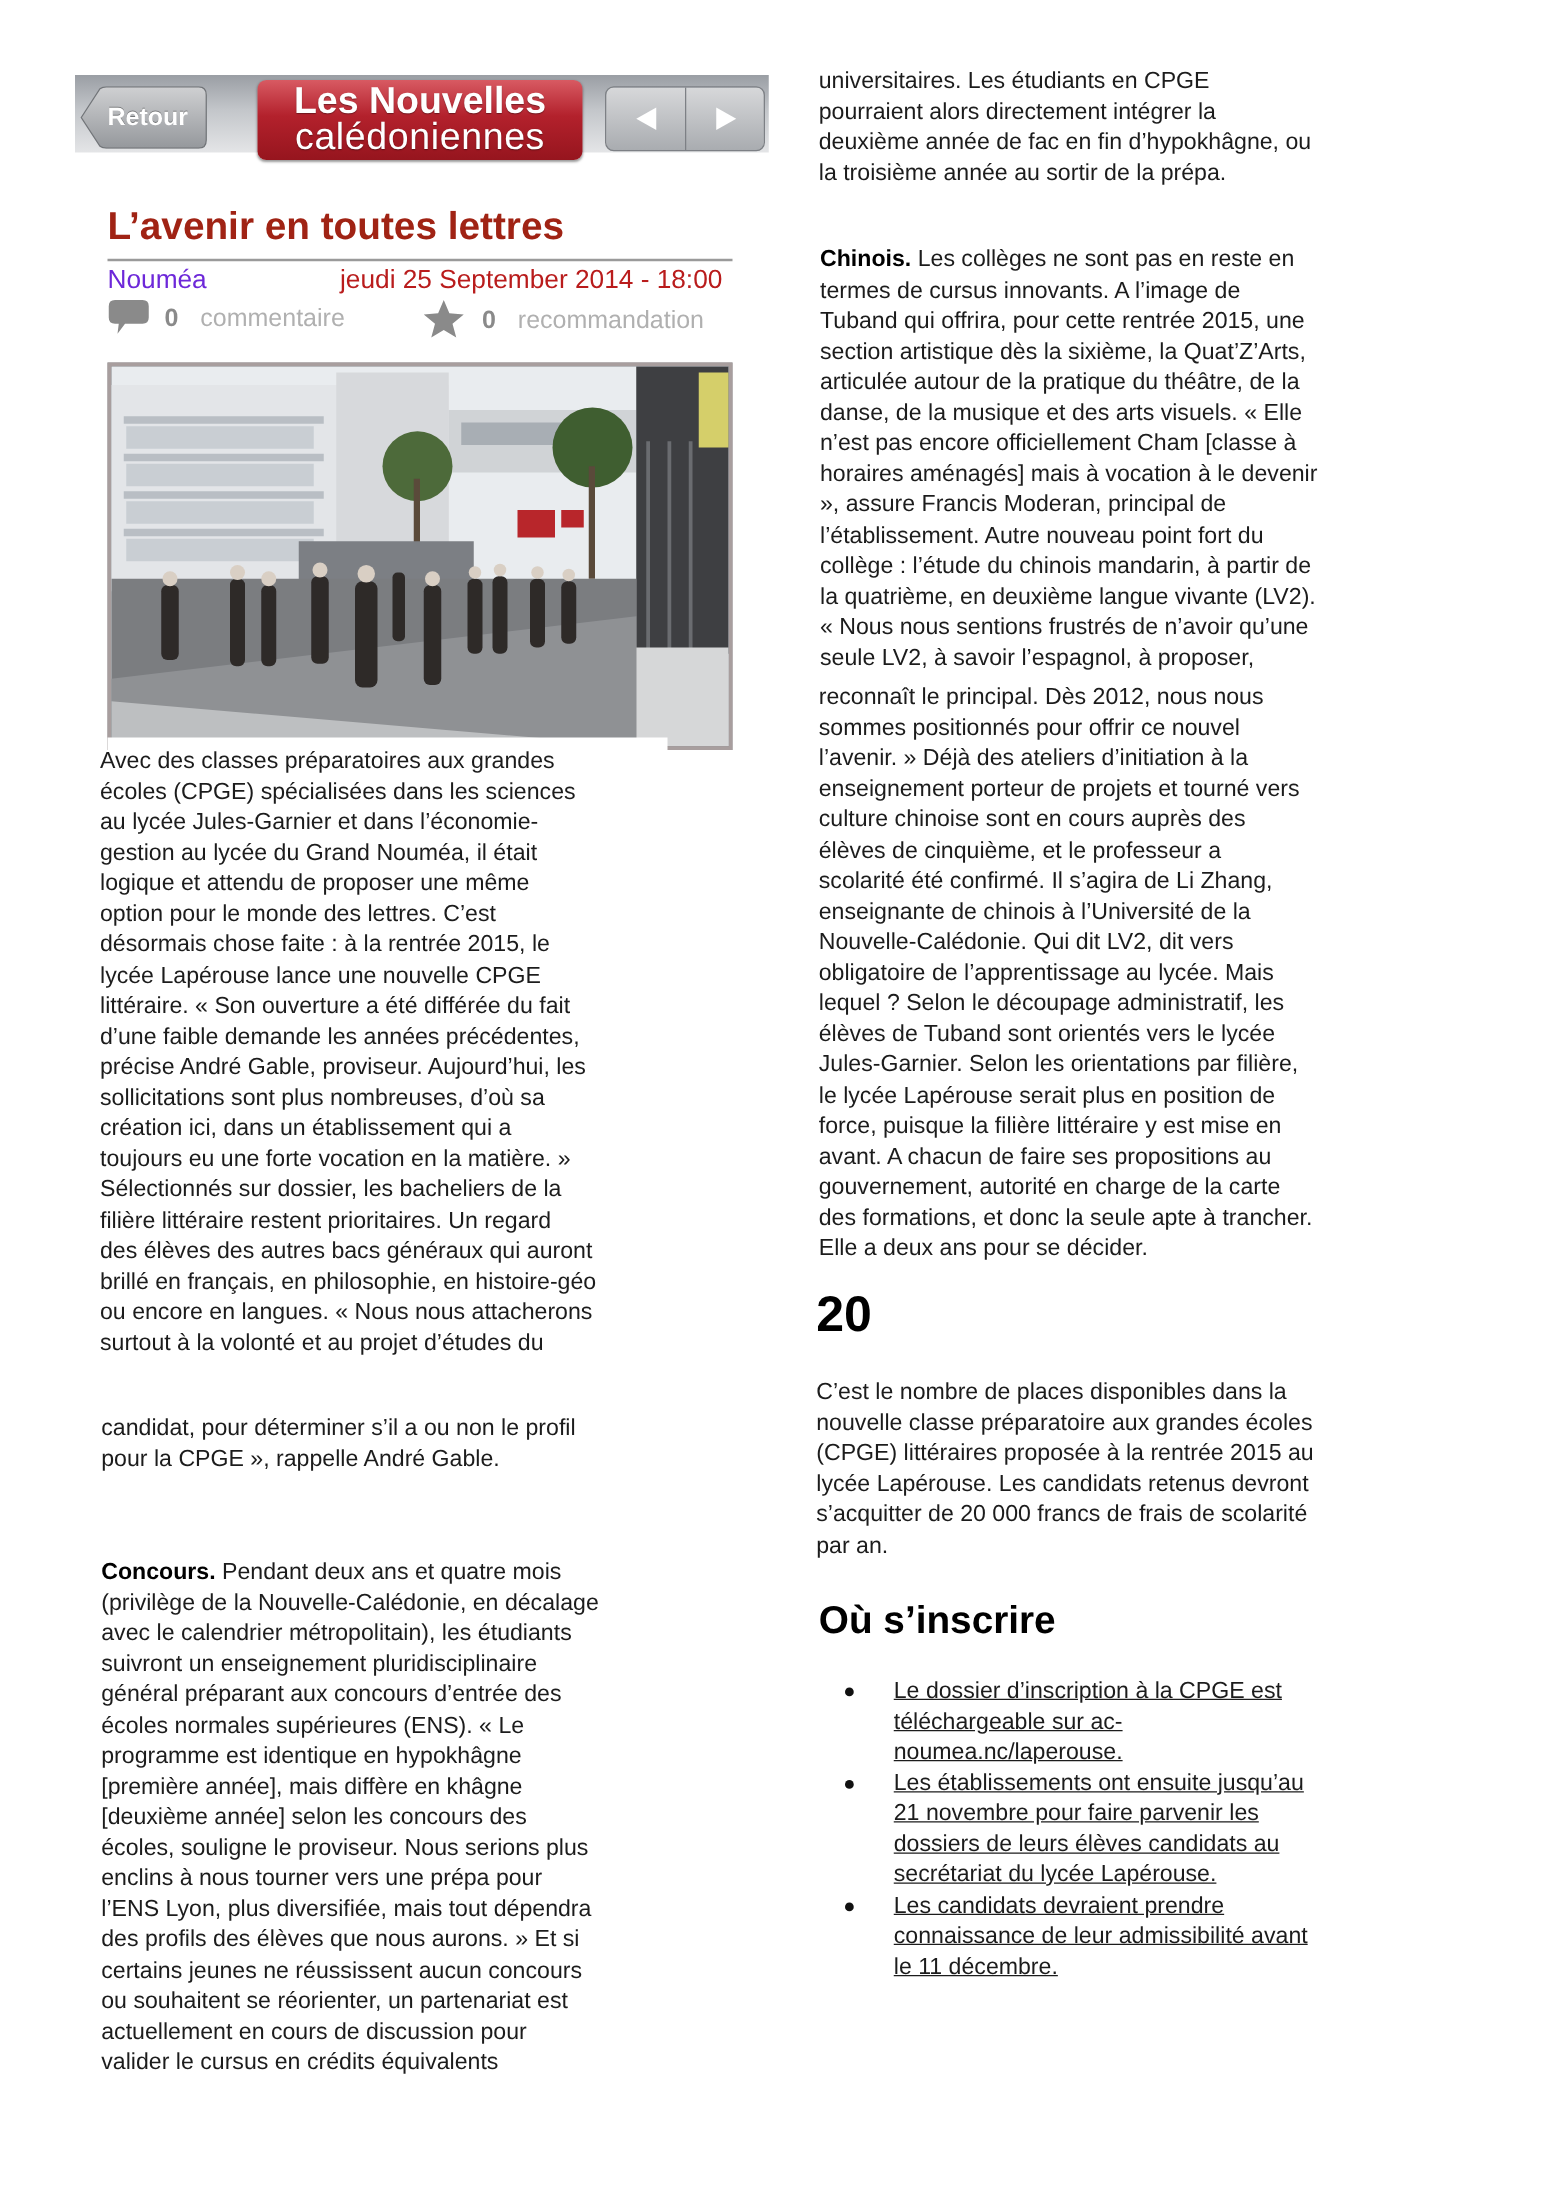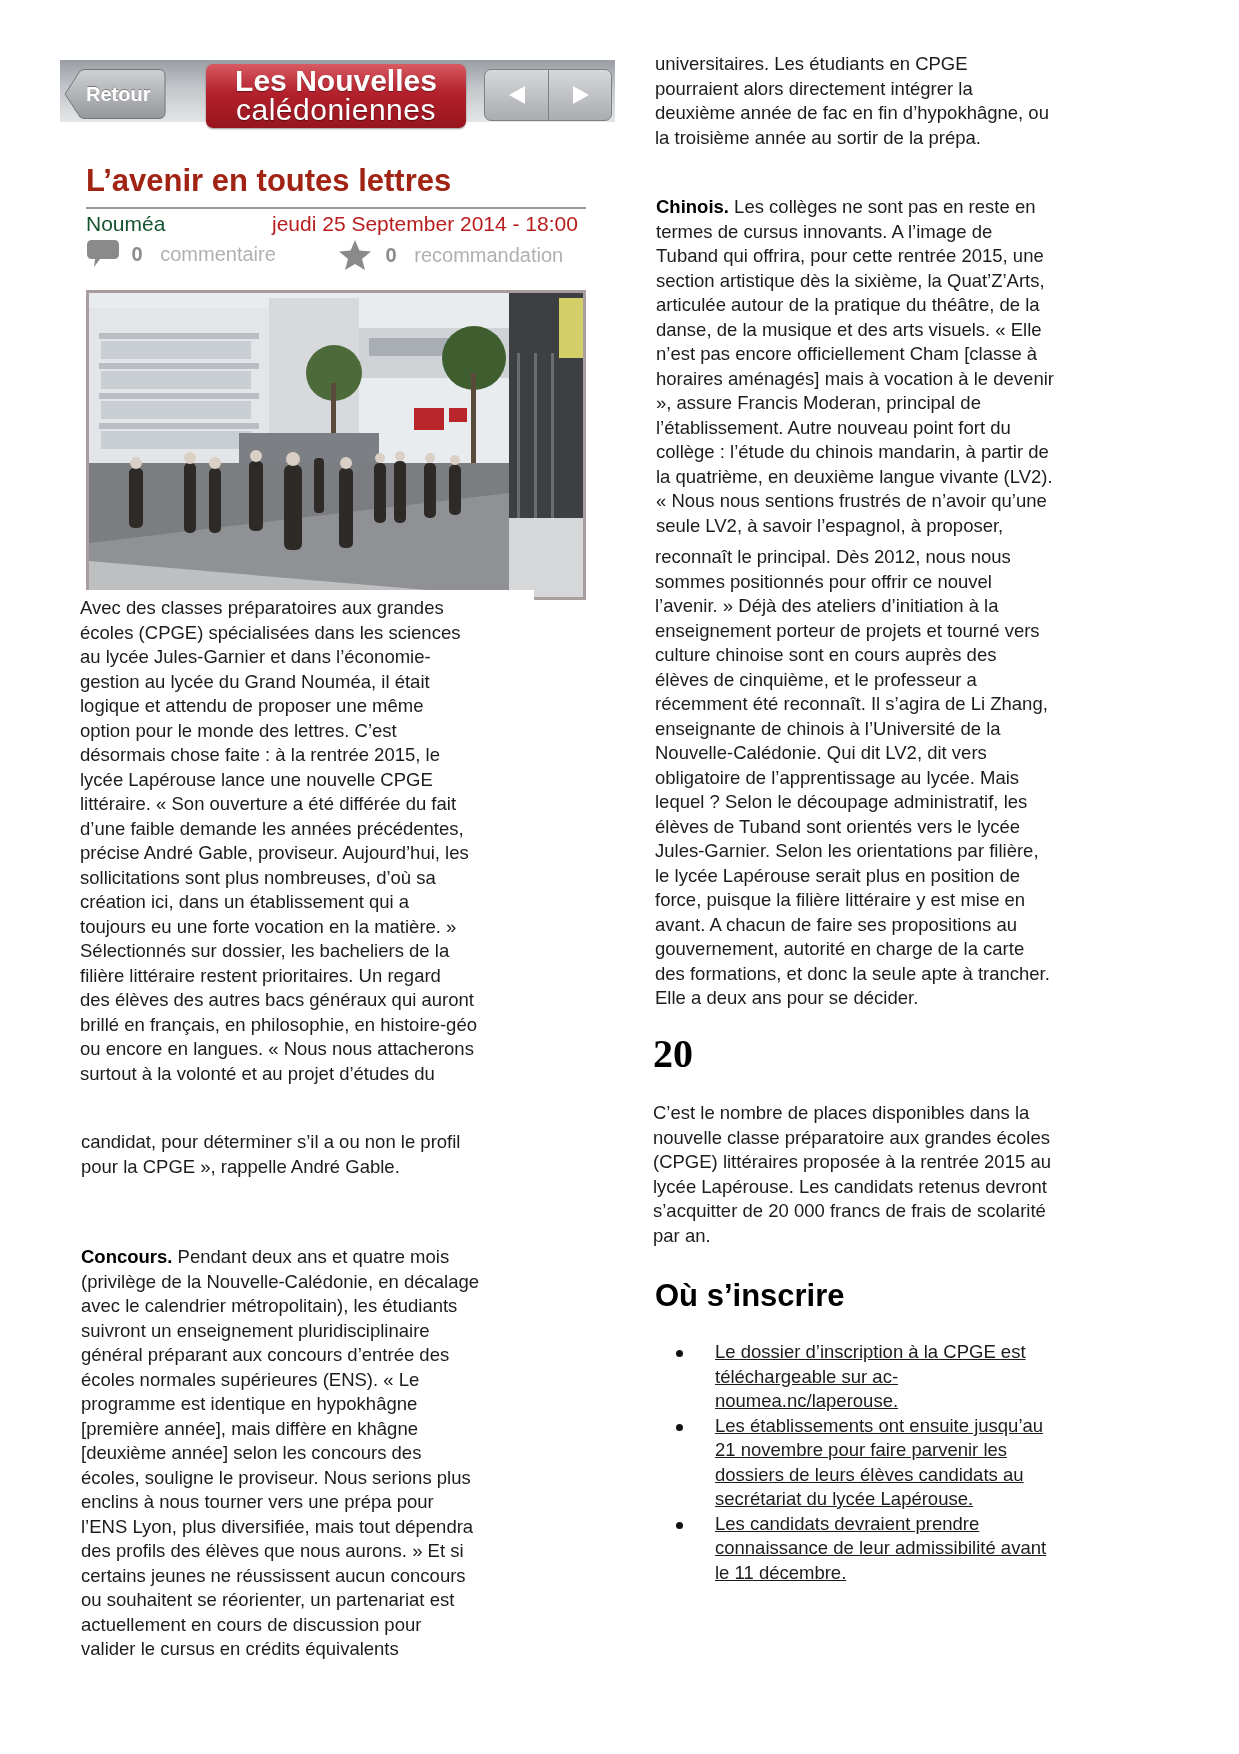--- a/index.html
+++ b/index.html
@@ -22,36 +22,36 @@
               text-shadow:0 1px 1px rgba(0,0,0,0.4); }
   .navgroup { left:424px; top:9px; width:128px; height:52px; border-radius:7px;
               background:linear-gradient(#d7d8da, #a9acb0); border:1px solid #7d8085; box-sizing:border-box; }
   .navbtn { top:0; width:63px; height:50px; }
   .navbtn svg { position:absolute; left:22px; top:15px; }
   .navdiv { left:63px; top:0; width:1px; height:50px; background:#7d8085; }
 
   
   .title { left:86px; top:163px; font-size:31px; font-weight:bold; color:#a02314; white-space:nowrap; }
   .rule { left:86px; top:207px; width:500px; height:2px; background:#9a9a9a; }
-  .meta-left { left:86px; top:212px; font-size:21px; color:#14532d; }
+  .meta-left { left:86px; top:212px; font-size:21px; color:#6d28d9; }
   .meta-right { left:272px; top:212px; font-size:21px; color:#b91c1c; white-space:nowrap; }
   .counter { top:239px; font-size:20px; white-space:nowrap; }
   .counter .num { font-weight:bold; color:#8a8a8a; margin-right:12px; }
   .counter .lbl { color:#b0b0b0; }
 
   
   .photo { left:86px; top:290px; width:500px; height:310px; border:3px solid #a89e9e; box-sizing:border-box;
            overflow:hidden; background:#8d8f92; }
   .photo-mask { left:86px; top:590px; width:448px; height:14px; background:#fff; }
 
   
   .txt { font-size:18.5px; line-height:24.5px; color:#1c1c1c; white-space:nowrap; }
   .txt p { margin:0; }
   .txt b { font-weight:bold; color:#000; }
-  .bignum { left:653px; top:1030px; font-size:40px; font-weight:bold; color:#000;font-family:Liberation Serif, serif; }
+  .bignum { left:653px; top:1030px; font-size:40px; font-weight:bold; color:#000; }
   .h2 { left:655px; top:1278px; font-size:31px; font-weight:bold; color:#000; white-space:nowrap; }
   ul.bul { margin:0; padding:0; list-style:none; }
   ul.bul li { position:relative; padding-left:60px;text-decoration:underline; }
   ul.bul li::before { content:""; position:absolute; left:21px; top:10px; width:7px; height:7px;
                       border-radius:50%; background:#111; }
 </style>
 </head>
 <body>
 
 <div class="abs topbar">
@@ -252,21 +252,21 @@
       <p>seule LV2, à savoir l’espagnol, à proposer,</p>
     </div>
 </div>
 <div class="abs txt" style="left:655px; top:545px;" id="chinois-cont">
     <p>reconnaît le principal. Dès 2012, nous nous</p>
     <p>sommes positionnés pour offrir ce nouvel</p>
     <p>l’avenir. » Déjà des ateliers d’initiation à la</p>
     <p>enseignement porteur de projets et tourné vers</p>
     <p>culture chinoise sont en cours auprès des</p>
     <p>élèves de cinquième, et le professeur a</p>
-    <p>récemment été reconnaît. Il s’agira de Li Zhang,</p>
+    <p>scolarité été confirmé. Il s’agira de Li Zhang,</p>
     <p>enseignante de chinois à l’Université de la</p>
     <p>Nouvelle-Calédonie. Qui dit LV2, dit vers</p>
     <p>obligatoire de l’apprentissage au lycée. Mais</p>
     <p>lequel ? Selon le découpage administratif, les</p>
     <p>élèves de Tuband sont orientés vers le lycée</p>
     <p>Jules-Garnier. Selon les orientations par filière,</p>
     <p>le lycée Lapérouse serait plus en position de</p>
     <p>force, puisque la filière littéraire y est mise en</p>
     <p>avant. A chacun de faire ses propositions au</p>
     <p>gouvernement, autorité en charge de la carte</p>

